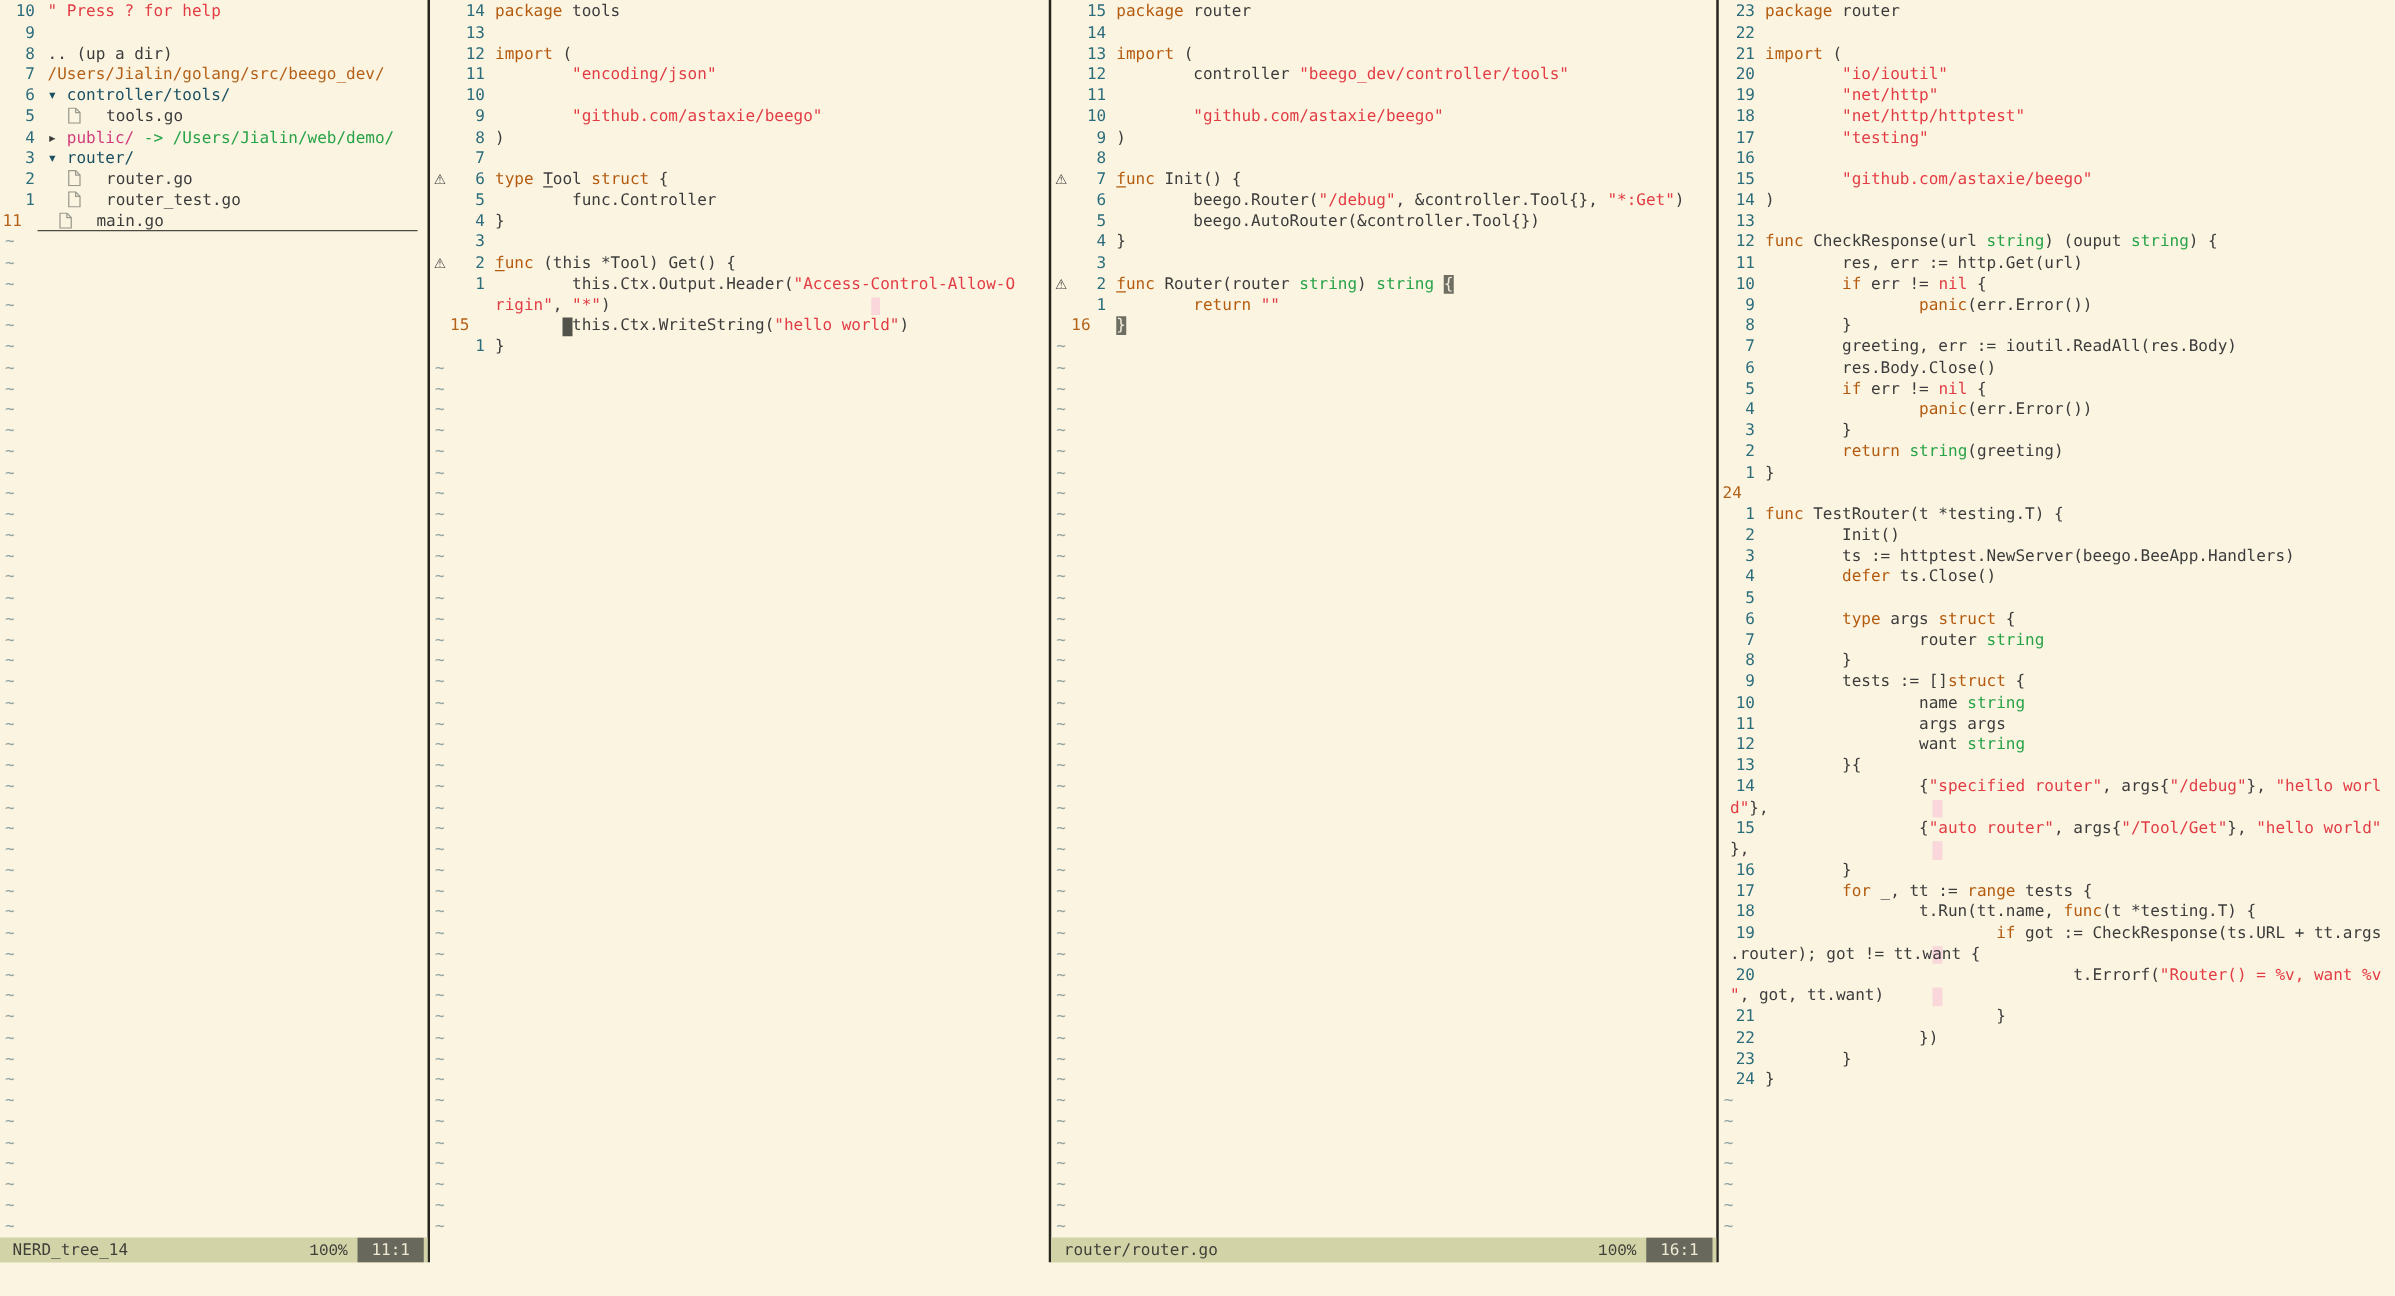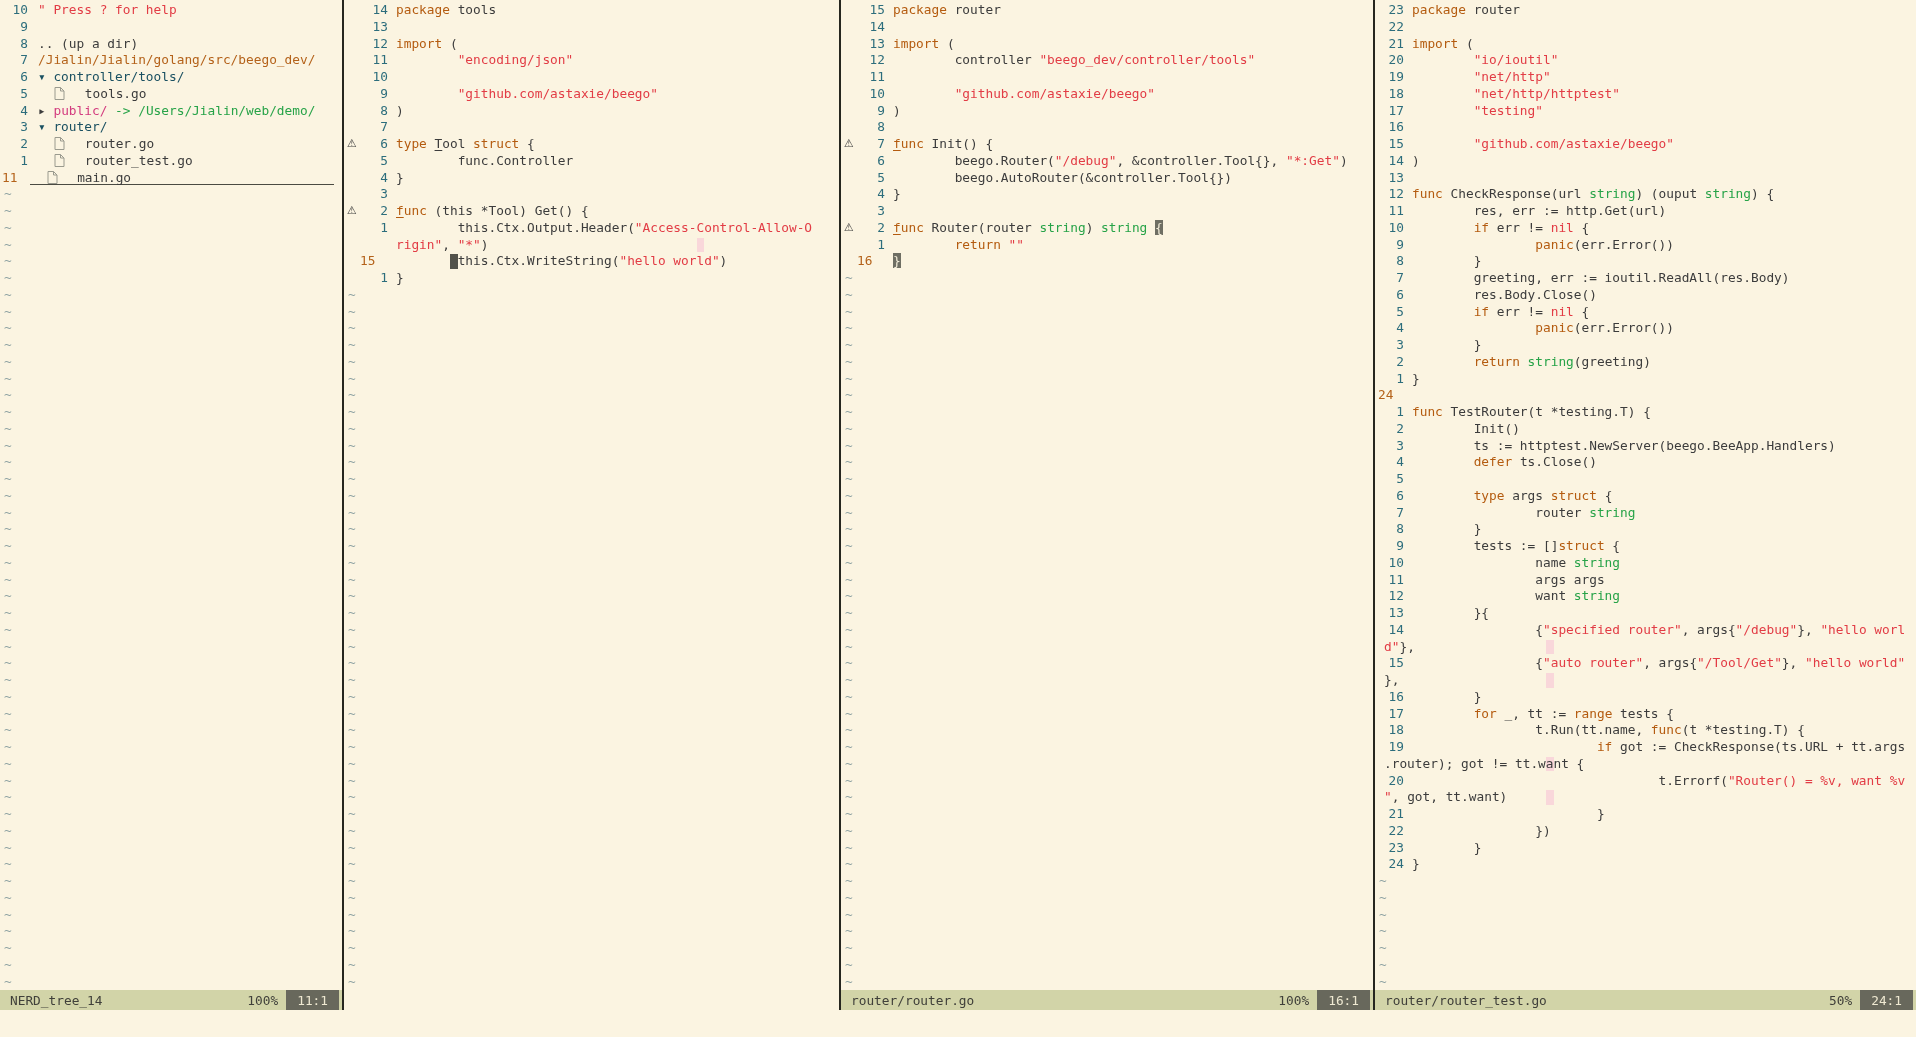--- a/index.html
+++ b/index.html
@@ -28,37 +28,37 @@
   .c-o{color:#b4621a;}          
   .c-t{color:#8fa3a3;}          
   .c-ul{text-decoration:underline;text-underline-offset:2px;}
   .c-mp{background:#6e6e63;color:#f4eedb;}
   .fileicon{display:inline-block;width:11px;height:13px;vertical-align:-2px;margin:0 4px 0 1px;}
   
   #statusbar{position:absolute;top:990px;left:0;width:1916px;height:20px;z-index:3;}
   .stseg{position:absolute;top:0;height:20px;background:#d2d4a8;color:#40403a;display:flex;align-items:center;overflow:hidden;}
   .stlabel{padding-left:10px;white-space:pre;}
   .stright{margin-left:auto;display:flex;align-items:center;height:100%;}
-  .stpct{padding:0 8px;white-space:pre;}
+  .stpct{padding:0 8px;white-space:pre;font-family:Liberation Mono, monospace;}
   .stpctbox{background:#b6b88d;padding:0 7px;height:100%;display:flex;align-items:center;white-space:pre;}
   .stbox{background:#68685c;color:#efe9d2;padding:0 11px;height:100%;display:flex;align-items:center;margin-right:3px;white-space:pre;}
   .stbox.darkest{background:#3b3b34;margin-right:0;}
   .stfile{background:#5d5d52;color:#efe9d2;padding:0 9px;height:100%;display:flex;align-items:center;white-space:pre;}
   .stopts{padding:0 8px;white-space:pre;}
   #cmdline{position:absolute;top:1010px;left:0;width:1916px;height:27px;background:#fbf4e1;}
 </style>
 </head>
 <body>
 
 <div id="editor">
   <div class="pane" id="pane-0" style="left:0;width:342px;">
       <div class="row" style="left: 0px; top: 2px; width: 342px;"><span class="num" style="left: 2px; width: 26px;">10</span><span class="tx" style="left: 38px;"><span class="c-s">" Press ? for help</span></span></div>
       <div class="row" style="left: 0px; top: 18.75px; width: 342px;"><span class="num" style="left: 2px; width: 26px;">9</span><span class="tx" style="left: 38px;"></span></div>
       <div class="row" style="left: 0px; top: 35.5px; width: 342px;"><span class="num" style="left: 2px; width: 26px;">8</span><span class="tx" style="left: 38px;"><span class="">.. (up a dir)</span></span></div>
-      <div class="row" style="left: 0px; top: 52.25px; width: 342px;"><span class="num" style="left: 2px; width: 26px;">7</span><span class="tx" style="left: 38px;"><span class="c-o">/Jialin/Jialin/golang/src/beego_dev/</span></span></div>
+      <div class="row" style="left: 0px; top: 52.25px; width: 342px;"><span class="num" style="left: 2px; width: 26px;">7</span><span class="tx" style="left: 38px;"><span class="c-o">/Users/Jialin/golang/src/beego_dev/</span></span></div>
       <div class="row" style="left: 0px; top: 69px; width: 342px;"><span class="num" style="left: 2px; width: 26px;">6</span><span class="tx" style="left: 38px;"><span class="c-d">▾ controller/tools/</span></span></div>
       <div class="row" style="left: 0px; top: 85.75px; width: 342px;"><span class="num" style="left: 2px; width: 26px;">5</span><span class="tx" style="left: 38px;"><span class="">  </span><span><svg class="fileicon" viewBox="0 0 11 13">
               <path d="M1 .5 h5.5 l3.5 3.5 v8.5 h-9 z" fill="none" stroke="#9a9a8e" stroke-width="1"></path>
               <path d="M6.5 .5 v3.5 h3.5" fill="none" stroke="#9a9a8e" stroke-width="1"></path>
             </svg></span><span class="">  tools.go</span></span></div>
       <div class="row" style="left: 0px; top: 102.5px; width: 342px;"><span class="num" style="left: 2px; width: 26px;">4</span><span class="tx" style="left: 38px;"><span class="">▸ </span><span class="c-m">public/</span><span class=""> </span><span class="c-g">-&gt; /Users/Jialin/web/demo/</span></span></div>
       <div class="row" style="left: 0px; top: 119.25px; width: 342px;"><span class="num" style="left: 2px; width: 26px;">3</span><span class="tx" style="left: 38px;"><span class="c-d">▾ router/</span></span></div>
       <div class="row" style="left: 0px; top: 136px; width: 342px;"><span class="num" style="left: 2px; width: 26px;">2</span><span class="tx" style="left: 38px;"><span class="">  </span><span><svg class="fileicon" viewBox="0 0 11 13">
               <path d="M1 .5 h5.5 l3.5 3.5 v8.5 h-9 z" fill="none" stroke="#9a9a8e" stroke-width="1"></path>
               <path d="M6.5 .5 v3.5 h3.5" fill="none" stroke="#9a9a8e" stroke-width="1"></path>
@@ -314,22 +314,15 @@
           <span class="stbox">11:1</span>
         </span>
       </div>
       <div class="stseg" style="left: 841px; width: 532px;">
         <span class="stlabel">router/router.go</span>
         <span class="stright">
           <span class="stpct">100%</span>
           <span class="stbox">16:1</span>
         </span>
       </div>
-      <div class="stseg" style="left: 1375px; width: 541px;">
-        <span class="stlabel">router/router_test.go</span>
-        <span class="stright">
-          <span class="stpct">50%</span>
-          <span class="stbox">24:1</span>
-        </span>
-      </div>
     </div>
   <div id="cmdline"></div>
 </div>
 
 </body></html>

